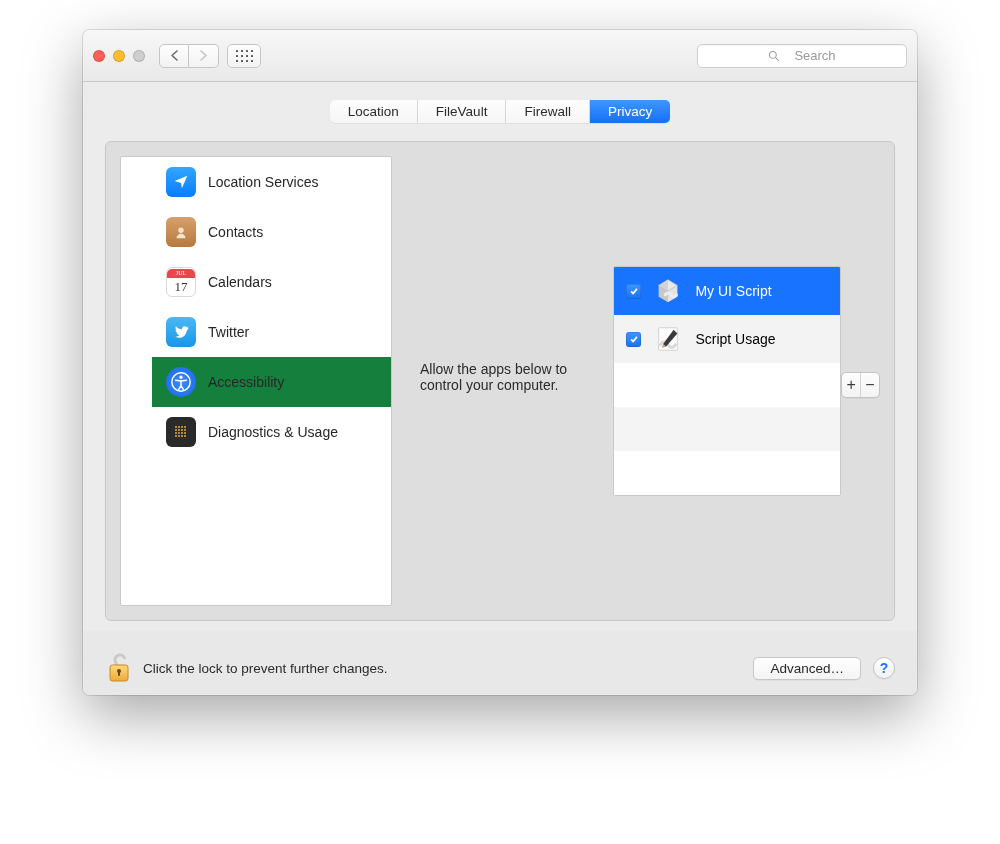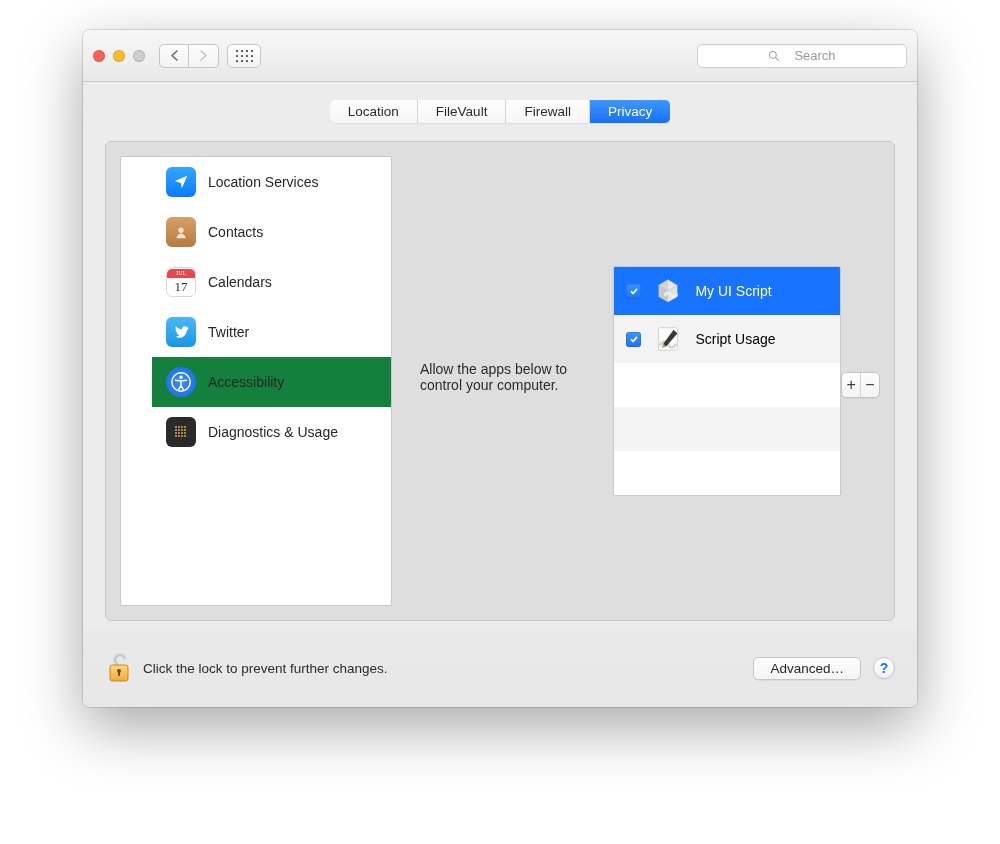--- a/index.html
+++ b/index.html
@@ -167,21 +167,21 @@
   }
   .arbtn {
     width: 28px; height: 24px;
     display: flex; align-items: center; justify-content: center;
     font-size: 16px; color: #3c3c3c;
   }
   .arbtn:first-child { border-right: 1px solid #d3d3d3; }
 
   
   .bottom {
-    padding: 20px 22px 22px 22px;
+    padding: 20px 22px 10px 22px;
     display: flex; align-items: center;
   }
   .lockwrap { display: flex; align-items: center; gap: 10px; }
   .lockicon { width: 28px; height: 34px; }
   .locktxt { font-size: 13.5px; color: #2b2b2b; }
   .btn {
     margin-left: auto;
     padding: 3px 16px;
     background: linear-gradient(#fefefe,#f4f4f4);
     border: 1px solid #c6c6c6;

